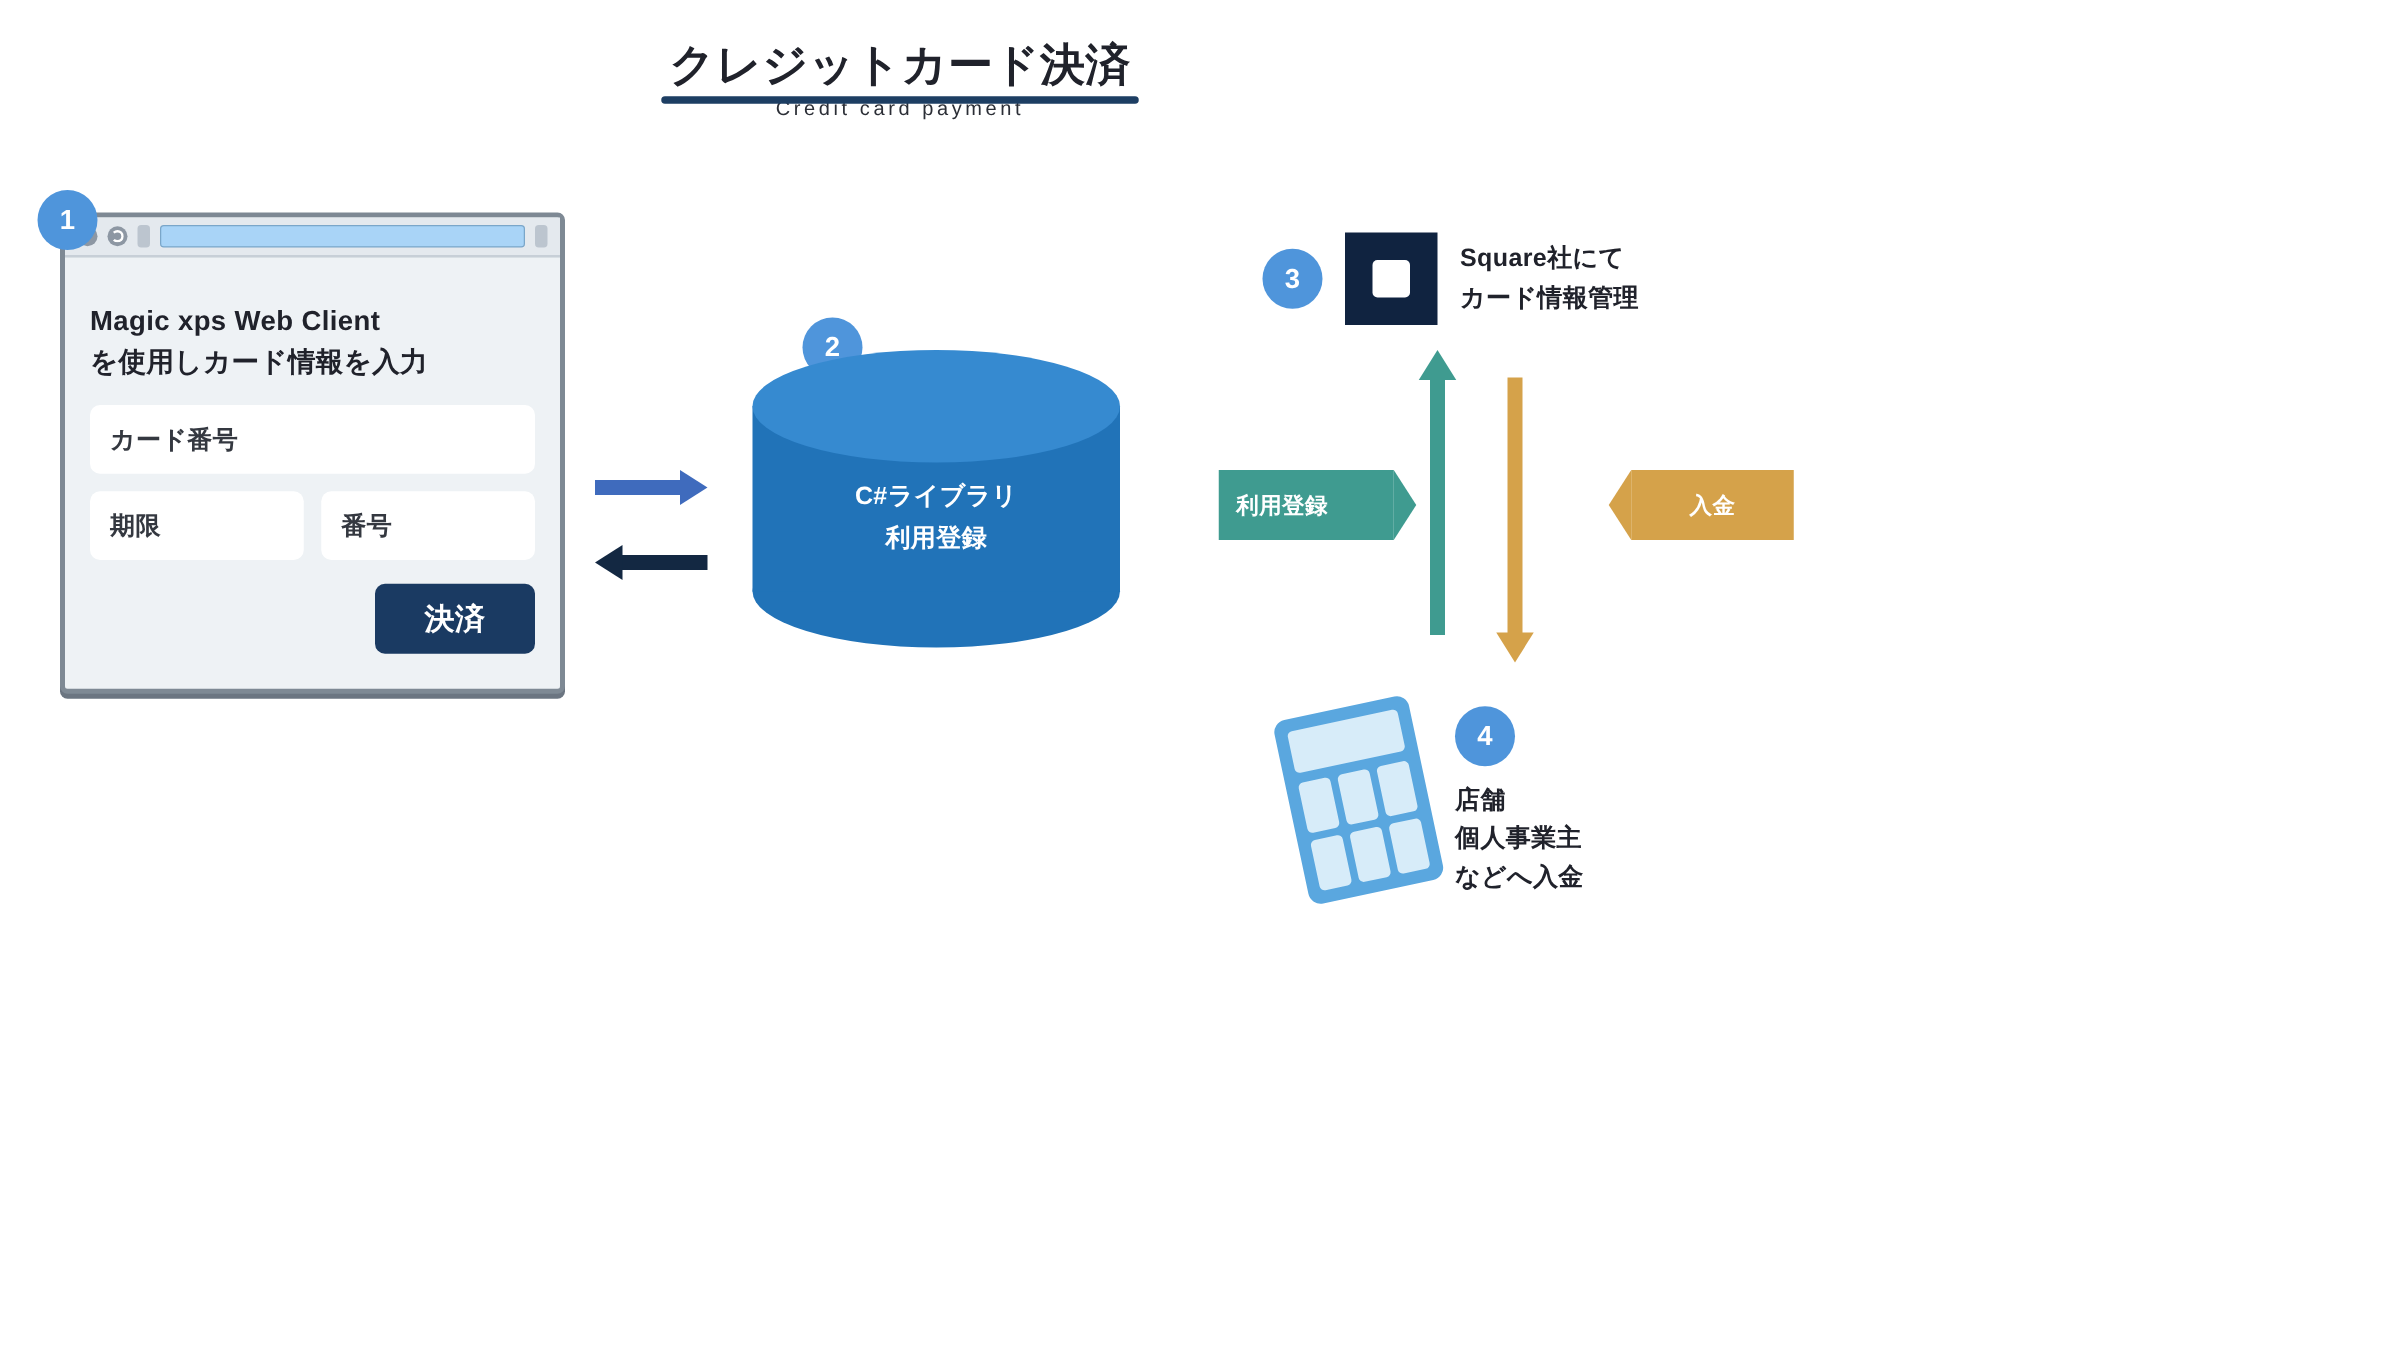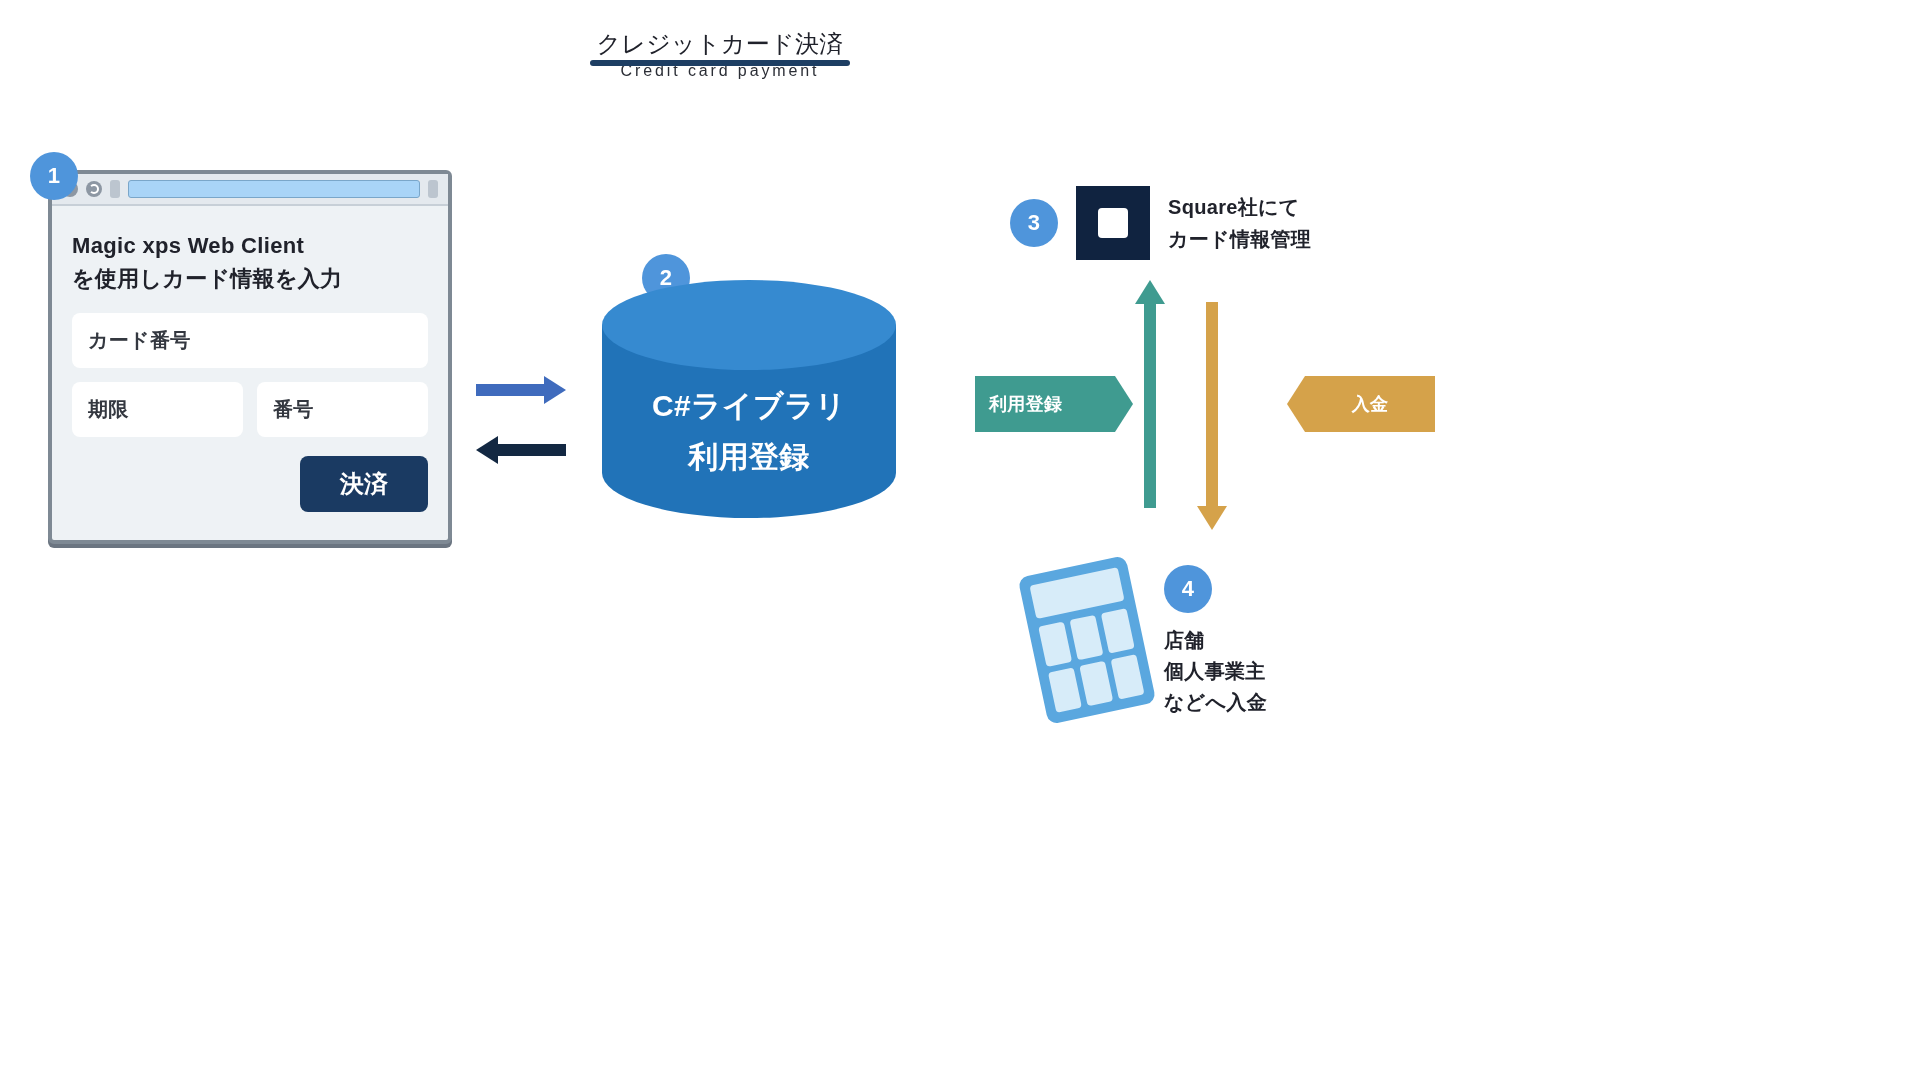--- a/index.html
+++ b/index.html
@@ -4,21 +4,21 @@
 <style>
   * { box-sizing: border-box; margin: 0; padding: 0; }
   body {
     width: 1440px; height: 810px;
     font-family: "Hiragino Kaku Gothic ProN", "Yu Gothic", Meiryo, sans-serif;
     background: #fff; color: #20222b; position: relative;
     letter-spacing: .02em;
   }
   
   .hdr { text-align: center; padding-top: 28px; }
-  .hdr h1 { font-size: 24px; font-weight: 400; display: inline-block; position: relative; }
+  .hdr h1 { font-size: 36px; font-weight: 700; display: inline-block; position: relative; }
   .hdr h1::after {
     content: ""; position: absolute; left: -6px; right: -6px; bottom: -6px; height: 6px;
     background: #1d3e63; border-radius: 3px; filter: blur(.4px);
   }
   .hdr .sub { margin-top: 2px; font-size: 16px; color: #2b2e36; letter-spacing: .18em; }
 
   
   .badge {
     width: 48px; height: 48px; border-radius: 50%; background: #4f95db;
     color: #fff; font-weight: 800; font-size: 22px; display: flex;
@@ -33,21 +33,21 @@
   }
   .b-bar {
     display: flex; align-items: center; gap: 8px; padding: 6px 10px;
     background: #e4e9ee; border-bottom: 2px solid #c7cfd7;
   }
   .b-back, .b-reload { width: 16px; height: 16px; border-radius: 50%; background: #8d97a3; }
   .b-reload { position: relative; }
   .b-reload::before { content: ""; position: absolute; inset: 3px; border: 2px solid #fff; border-radius: 50%; border-left-color: transparent; }
   .b-url-ends { width: 10px; height: 18px; background: #bcc5cf; border-radius: 3px; }
   .b-url { flex: 1; height: 18px; background: #a9d4f7; border: 1px solid #7aa6c9; border-radius: 3px; }
-  .b-body { padding: 23px 20px 28px; }
+  .b-body { padding: 34px 20px 28px; }
   .b-body .ptitle { font-size: 22px; font-weight: 800; line-height: 1.5; margin-bottom: 18px; }
   .field { background: #fff; border-radius: 8px; padding: 14px 16px; font-size: 20px; font-weight: 700; color: #343840; }
   .f-row1 { margin-bottom: 14px; }
   .f-row2 { display: flex; gap: 14px; margin-bottom: 19px; }
   .f-row2 .field { flex: 1; }
   .pay-btn {
     margin-left: auto; width: 128px; background: #1a3a62; color: #fff; font-weight: 800;
     text-align: center; padding: 12px 0; border-radius: 8px; font-size: 24px;
   }
 
@@ -61,21 +61,21 @@
   .arrow.left  .head  { left: 0;  border-right: 22px solid; }
   .a-blue  .shaft { background: #3f6bbd; } .a-blue.right  .head { border-left-color: #3f6bbd; }
   .a-navy  .shaft { background: #132842; } .a-navy.left   .head { border-right-color: #132842; }
 
   
   .step2 { position: absolute; left: 602px; top: 280px; }
   .cyl { position: relative; width: 294px; height: 238px; }
   .cyl .top   { position: absolute; left: 0; right: 0; top: 0;  height: 90px; background: #368ad0; border-radius: 50%/50%; }
   .cyl .body  { position: absolute; left: 0; right: 0; top: 45px; bottom: 45px; background: #2173b8; }
   .cyl .bot   { position: absolute; left: 0; right: 0; bottom: 0; height: 90px; background: #2173b8; border-radius: 50%/50%; }
-  .cyl .txt   { position: absolute; left: 0; right: 0; top: 100px; text-align: center; color: #fff; font-weight: 800; font-size: 30px; line-height: 1.7; }
+  .cyl .txt   { position: absolute; left: 0; right: 0; top: 100px; text-align: center; color: #fff; font-weight: 800; font-size: 20px; line-height: 1.7; }
 
   
   .step3 { position: absolute; left: 1010px; top: 186px; display: flex; align-items: center; gap: 18px; }
   .square-logo { width: 74px; height: 74px; background: #102340; display: flex; align-items: center; justify-content: center; }
   .square-logo .inner { width: 30px; height: 30px; background: #fff; border-radius: 4px; }
   .s3txt { font-size: 20px; font-weight: 800; line-height: 1.6; }
 
   
   .varrows { position: absolute; left: 1105px; top: 280px; height: 250px; width: 160px; }
   .v-up, .v-down { position: absolute; top: 0; bottom: 0; width: 22px; }

